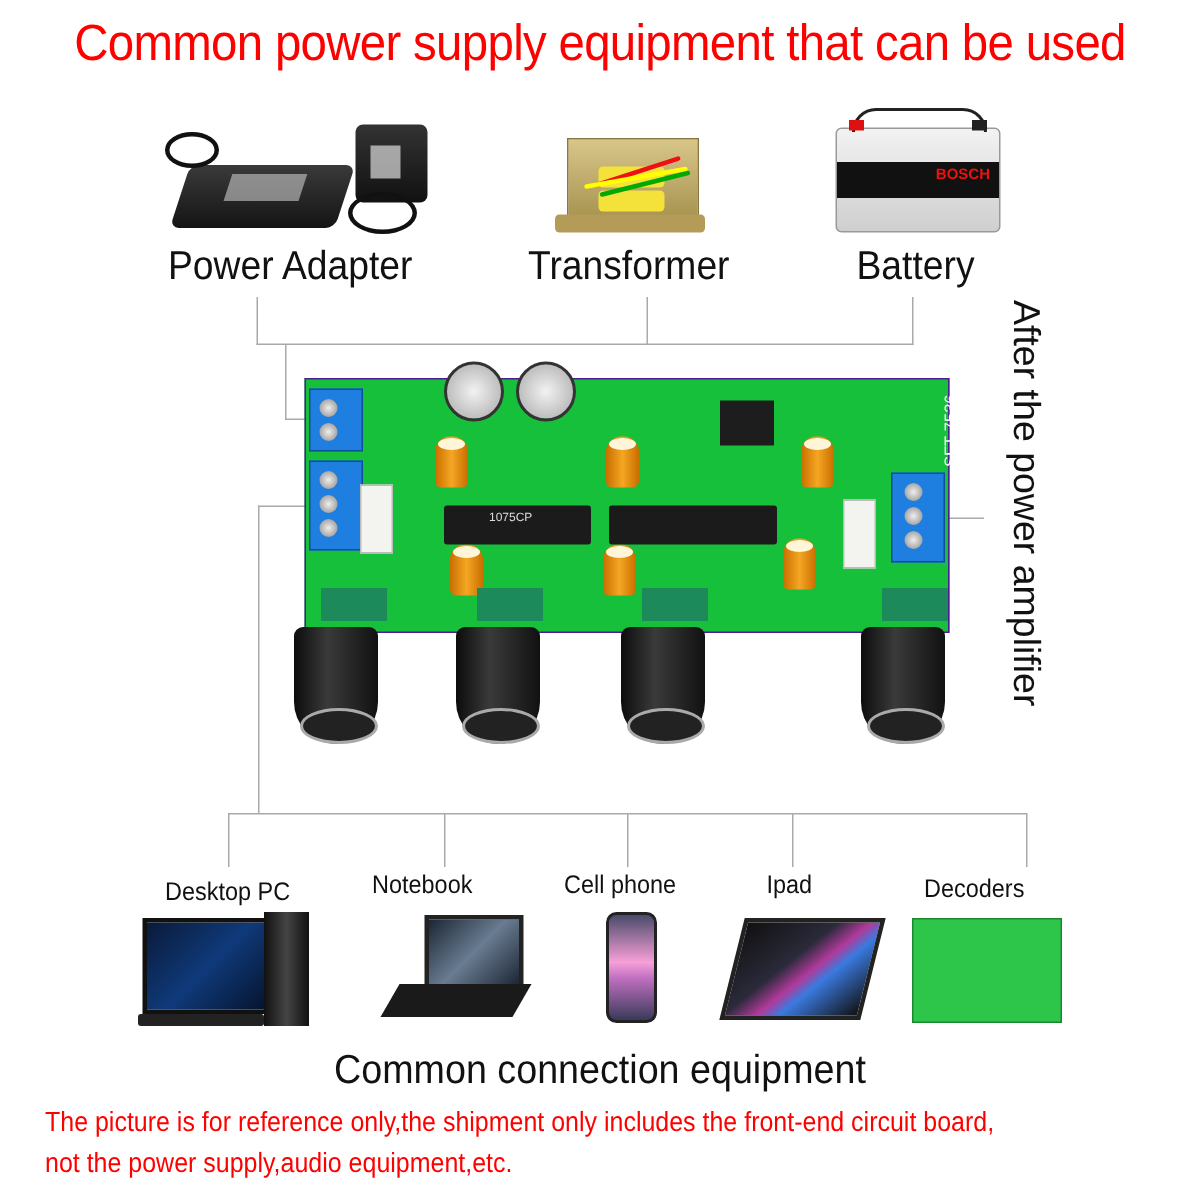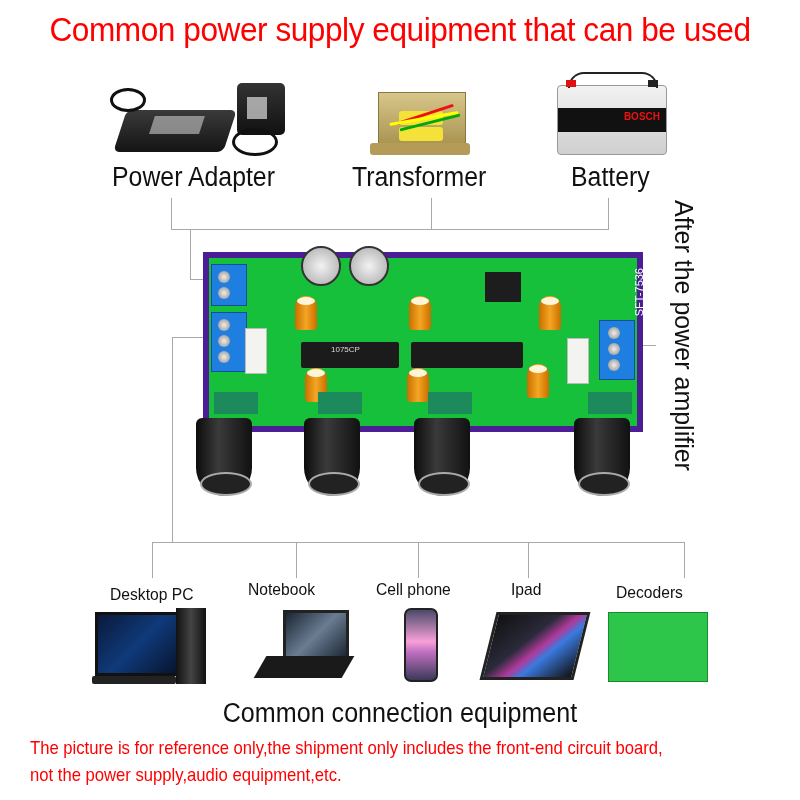--- a/index.html
+++ b/index.html
@@ -22,21 +22,21 @@
     .trans{left:378px;top:92px;width:86px;height:52px;background:linear-gradient(#d8c68a,#a89350);border:1px solid #8a7640;}
     .trans .coil{position:absolute;left:20px;width:44px;height:14px;background:#f4e13a;border-radius:3px;}
     .trans .wire{position:absolute;height:3px;border-radius:2px;}
     .trans-base{left:370px;top:143px;width:100px;height:12px;background:#b49c58;border-radius:3px;}
     .battery{left:557px;top:85px;width:108px;height:68px;background:linear-gradient(#f2f2f2,#cfcfcf);border:1px solid #999;border-radius:4px;}
     .battery .band{position:absolute;left:0;top:22px;width:108px;height:24px;background:#111;}
     .battery .brand{position:absolute;right:6px;top:25px;font-size:10px;font-weight:bold;color:#e11;}
     .battery .term{position:absolute;top:-6px;width:10px;height:7px;}
     .battery .handle{position:absolute;left:10px;top:-14px;width:86px;height:14px;border:2px solid #222;border-bottom:none;border-radius:40px 40px 0 0;}
     
-    .pcb{left:203px;top:252px;width:428px;height:168px;background:#16c03a;border:6px solid #4c1d95;}
+    .pcb{left:203px;top:252px;width:428px;height:168px;background:#16c03a;border:1px solid #4c1d95;}
     .term-block{position:absolute;background:#1e7fe0;border:1px solid #0d4f9a;}
     .screw{position:absolute;width:12px;height:12px;border-radius:50%;background:radial-gradient(#eee,#888);}
     .capbig{position:absolute;width:36px;height:36px;border-radius:50%;background:radial-gradient(#f2f2f2,#a8a8a8);border:2px solid #333;}
     .capor{position:absolute;width:22px;height:34px;background:linear-gradient(90deg,#c86f00,#f5a623,#c86f00);border-radius:10px 10px 4px 4px;}
     .capor::before{content:"";position:absolute;left:2px;top:1px;width:18px;height:8px;border-radius:50%;background:#fff6da;}
     .chip{position:absolute;height:26px;background:#1b1b1b;border-radius:2px;}
     .chip span{position:absolute;left:30px;top:3px;font-size:8px;color:#ddd;}
     .jst{position:absolute;width:20px;height:44px;background:#f3f3ef;border:1px solid #bbb;}
     .reg{position:absolute;width:36px;height:30px;background:#1d1d1d;}
     .sft{position:absolute;right:4px;top:10px;transform:rotate(-90deg);transform-origin:right top;font-size:11px;color:#fff;white-space:nowrap;}

